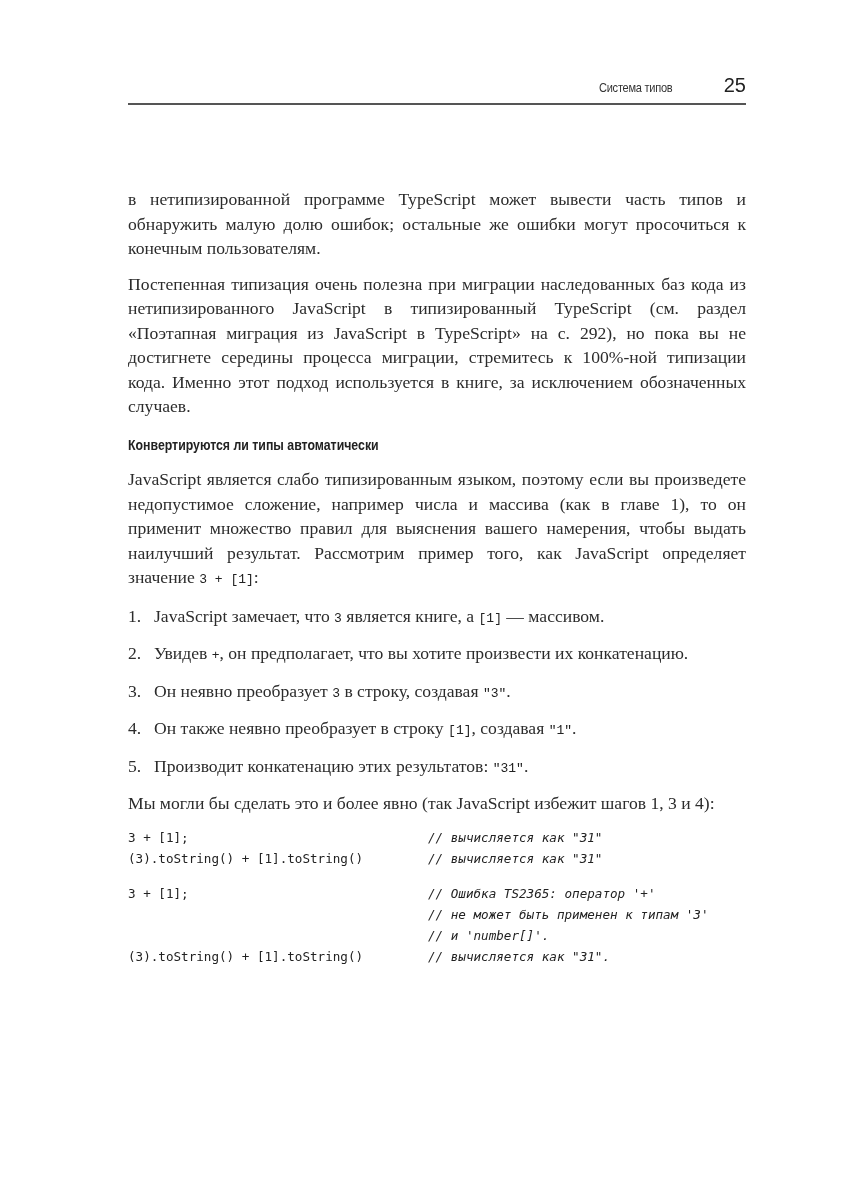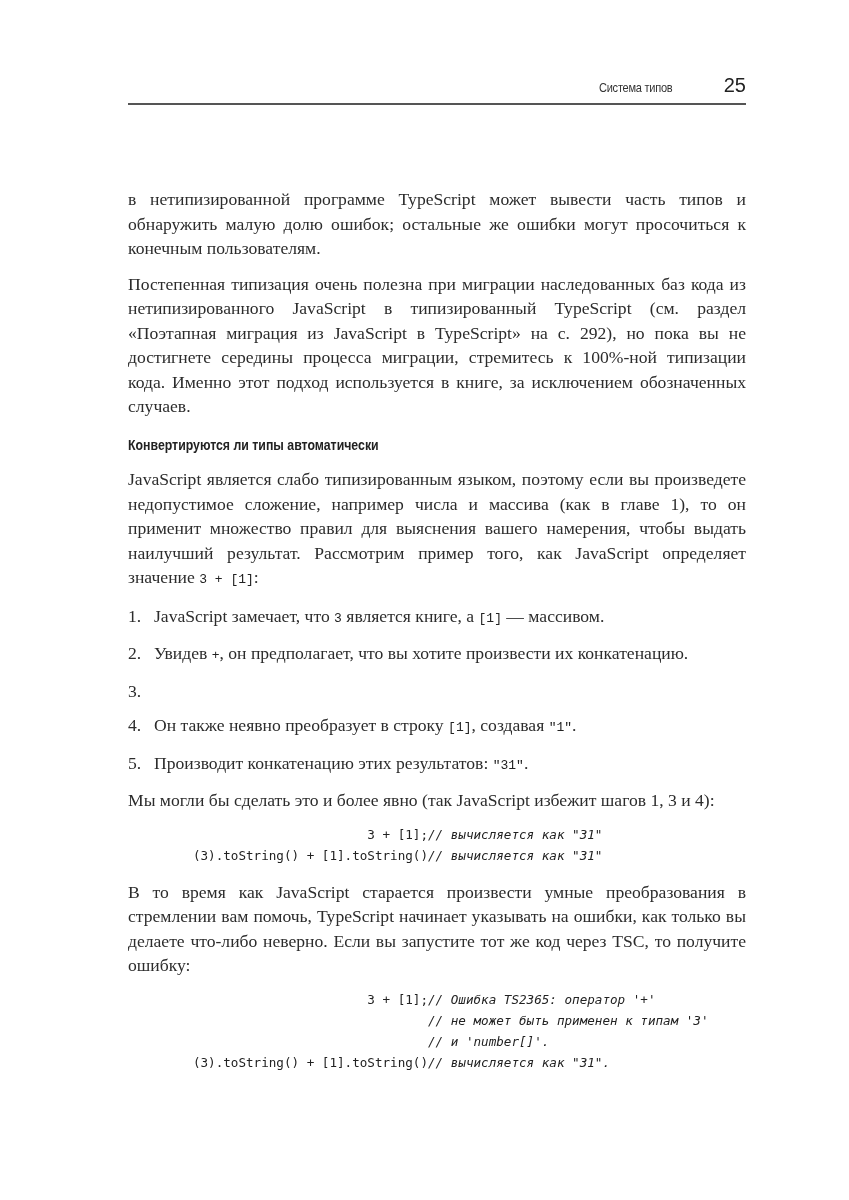--- a/index.html
+++ b/index.html
@@ -11,21 +11,21 @@
   .rule { position: absolute; left: 0; top: 103px; width: 618px; height: 2px; background: #555; }
   .body { position: absolute; left: 0; top: 159px; width: 618px; font-family: "Liberation Serif", serif; font-size: 17.6px; line-height: 24.5px; color: #2c2c2c; margin-top: 28px; }
   p { margin: 0 0 11px 0; text-align: justify; }
   .h3 { font-family: "Liberation Sans", sans-serif; font-weight: bold; font-size: 14px; color: #222; margin: 14px 0 10px 0; transform: scaleX(0.88); transform-origin: left center; white-space: nowrap; }
   code, .mono { font-family: Liberation Mono, monospace; font-size: 13px; color: #222; }
   ol { list-style: none; margin: 0 0 8px 0; padding: 0; }
   ol li { margin: 0 0 10px 0; display: flex; white-space: nowrap; }
   ol li .num { width: 26px; flex: none; }
   pre { margin: 8px 0 14px 0; font-family: "DejaVu Sans Mono", monospace; font-size: 12.6px; line-height: 21px; color: #222; white-space: pre; }
   .code-line { display: flex; }
-  .code-left { width: 300px; flex: none; text-align: right; }
+  .code-left { width: 300px; flex: none; }
   .code-comment { font-style: italic; }
 </style>
 </head>
 <body>
 
 <div class="page">
   <div class="header">
     <span class="running-title">Система типов</span>
     <span class="page-number">25</span>
   </div>
@@ -41,30 +41,30 @@
         <li>
           <span class="num">1.</span>
           <span><span>JavaScript замечает, что </span><code>3</code><span> является книге, а </span><code>[1]</code><span> — массивом.</span></span>
         </li>
         <li>
           <span class="num">2.</span>
           <span><span>Увидев </span><code>+</code><span>, он предполагает, что вы хотите произвести их конкатенацию.</span></span>
         </li>
         <li>
           <span class="num">3.</span>
+          <span><span>Он неявно преобразует </span><code>3</code><span> в строку, создавая </span><code>"3"</code><span>.</span></span>
         </li>
         <li>
           <span class="num">4.</span>
           <span><span>Он также неявно преобразует в строку </span><code>[1]</code><span>, создавая </span><code>"1"</code><span>.</span></span>
         </li>
         <li>
           <span class="num">5.</span>
           <span><span>Производит конкатенацию этих результатов: </span><code>"31"</code><span>.</span></span>
         </li>
       </ol>
 
     <p>Мы могли бы сделать это и более явно (так JavaScript избежит шагов 1, 3 и 4):</p>
     <pre id="code1"><div class="code-line"><span class="code-left">3 + [1];</span><span class="code-comment">// вычисляется как "31"</span></div><div class="code-line"><span class="code-left">(3).toString() + [1].toString()</span><span class="code-comment">// вычисляется как "31"</span></div></pre>
 
-    <p>В то время как JavaScript старается произвести умные преобразования в стремлении вам помочь, TypeScript начинает указывать на ошибки, как только вы делаете что-либо неверно. Если вы запустите тот же код через TSC, то получите ошибку:</p>
     <pre id="code2"><div class="code-line"><span class="code-left">3 + [1];</span><span class="code-comment">// Ошибка TS2365: оператор '+'</span></div><div class="code-line"><span class="code-left"></span><span class="code-comment">// не может быть применен к типам '3'</span></div><div class="code-line"><span class="code-left"></span><span class="code-comment">// и 'number[]'.</span></div><div class="code-line"><span class="code-left">(3).toString() + [1].toString()</span><span class="code-comment">// вычисляется как "31".</span></div></pre>
   </div>
 </div>
 
 </body></html>

